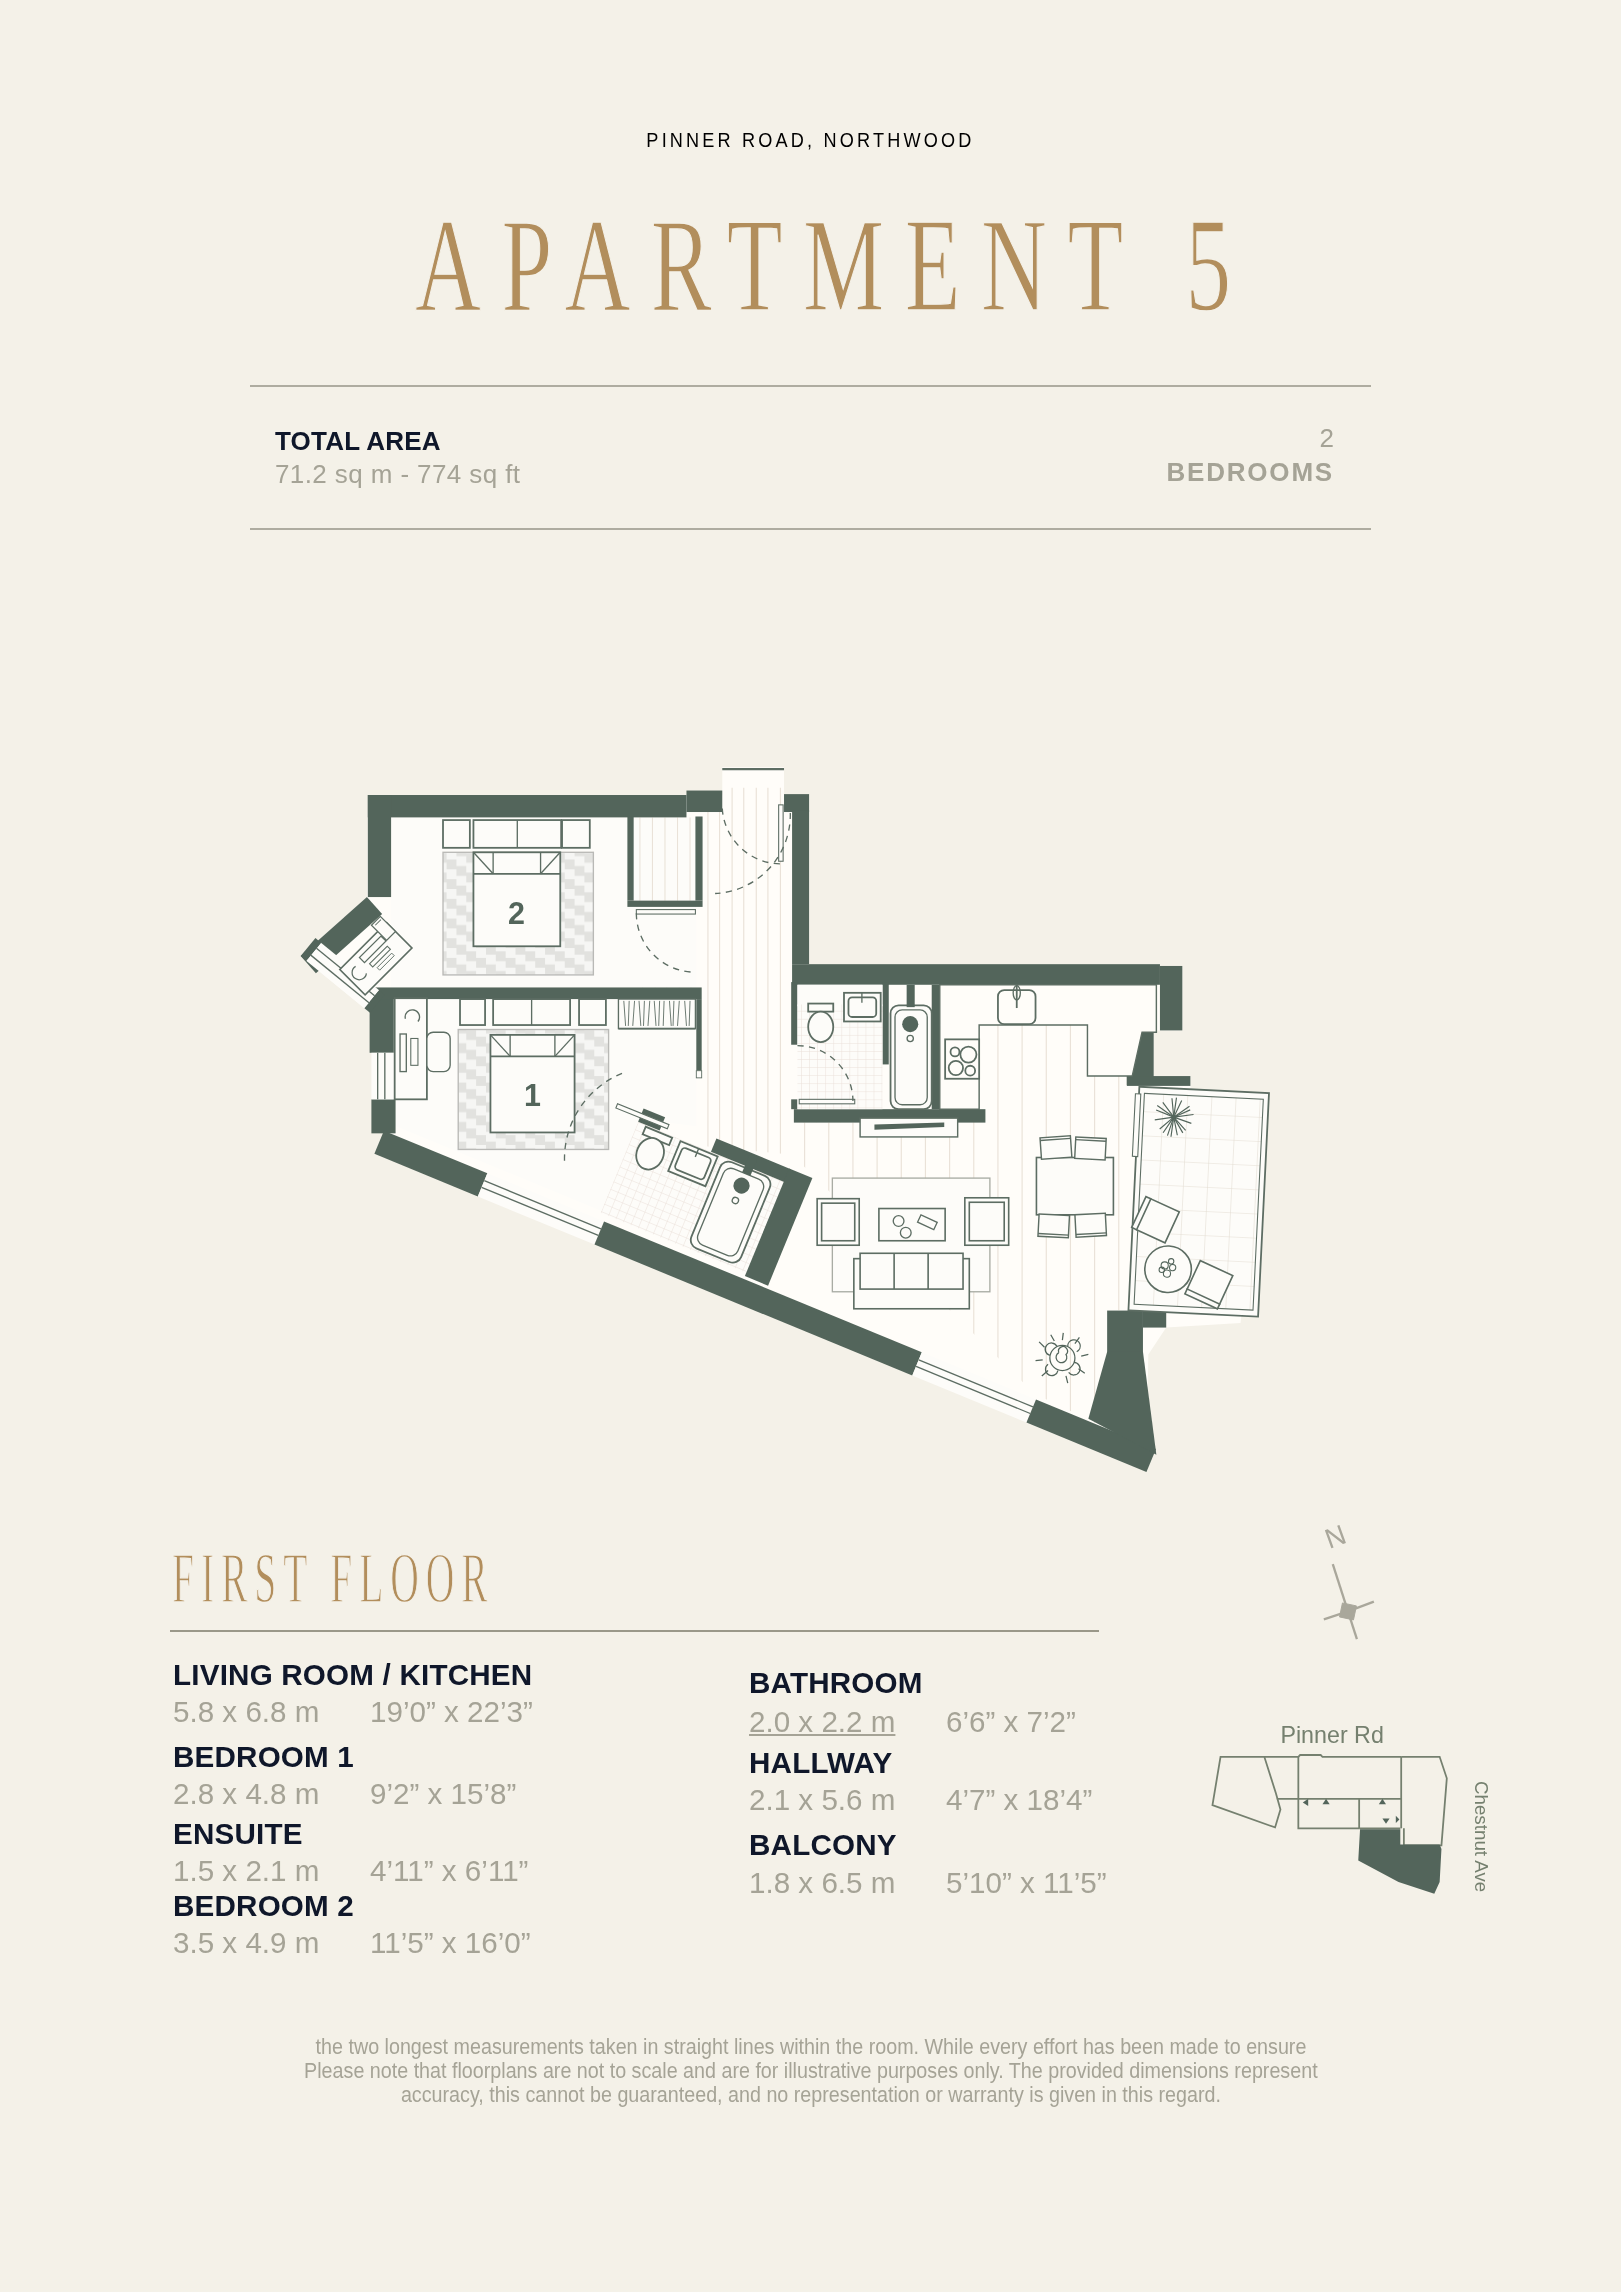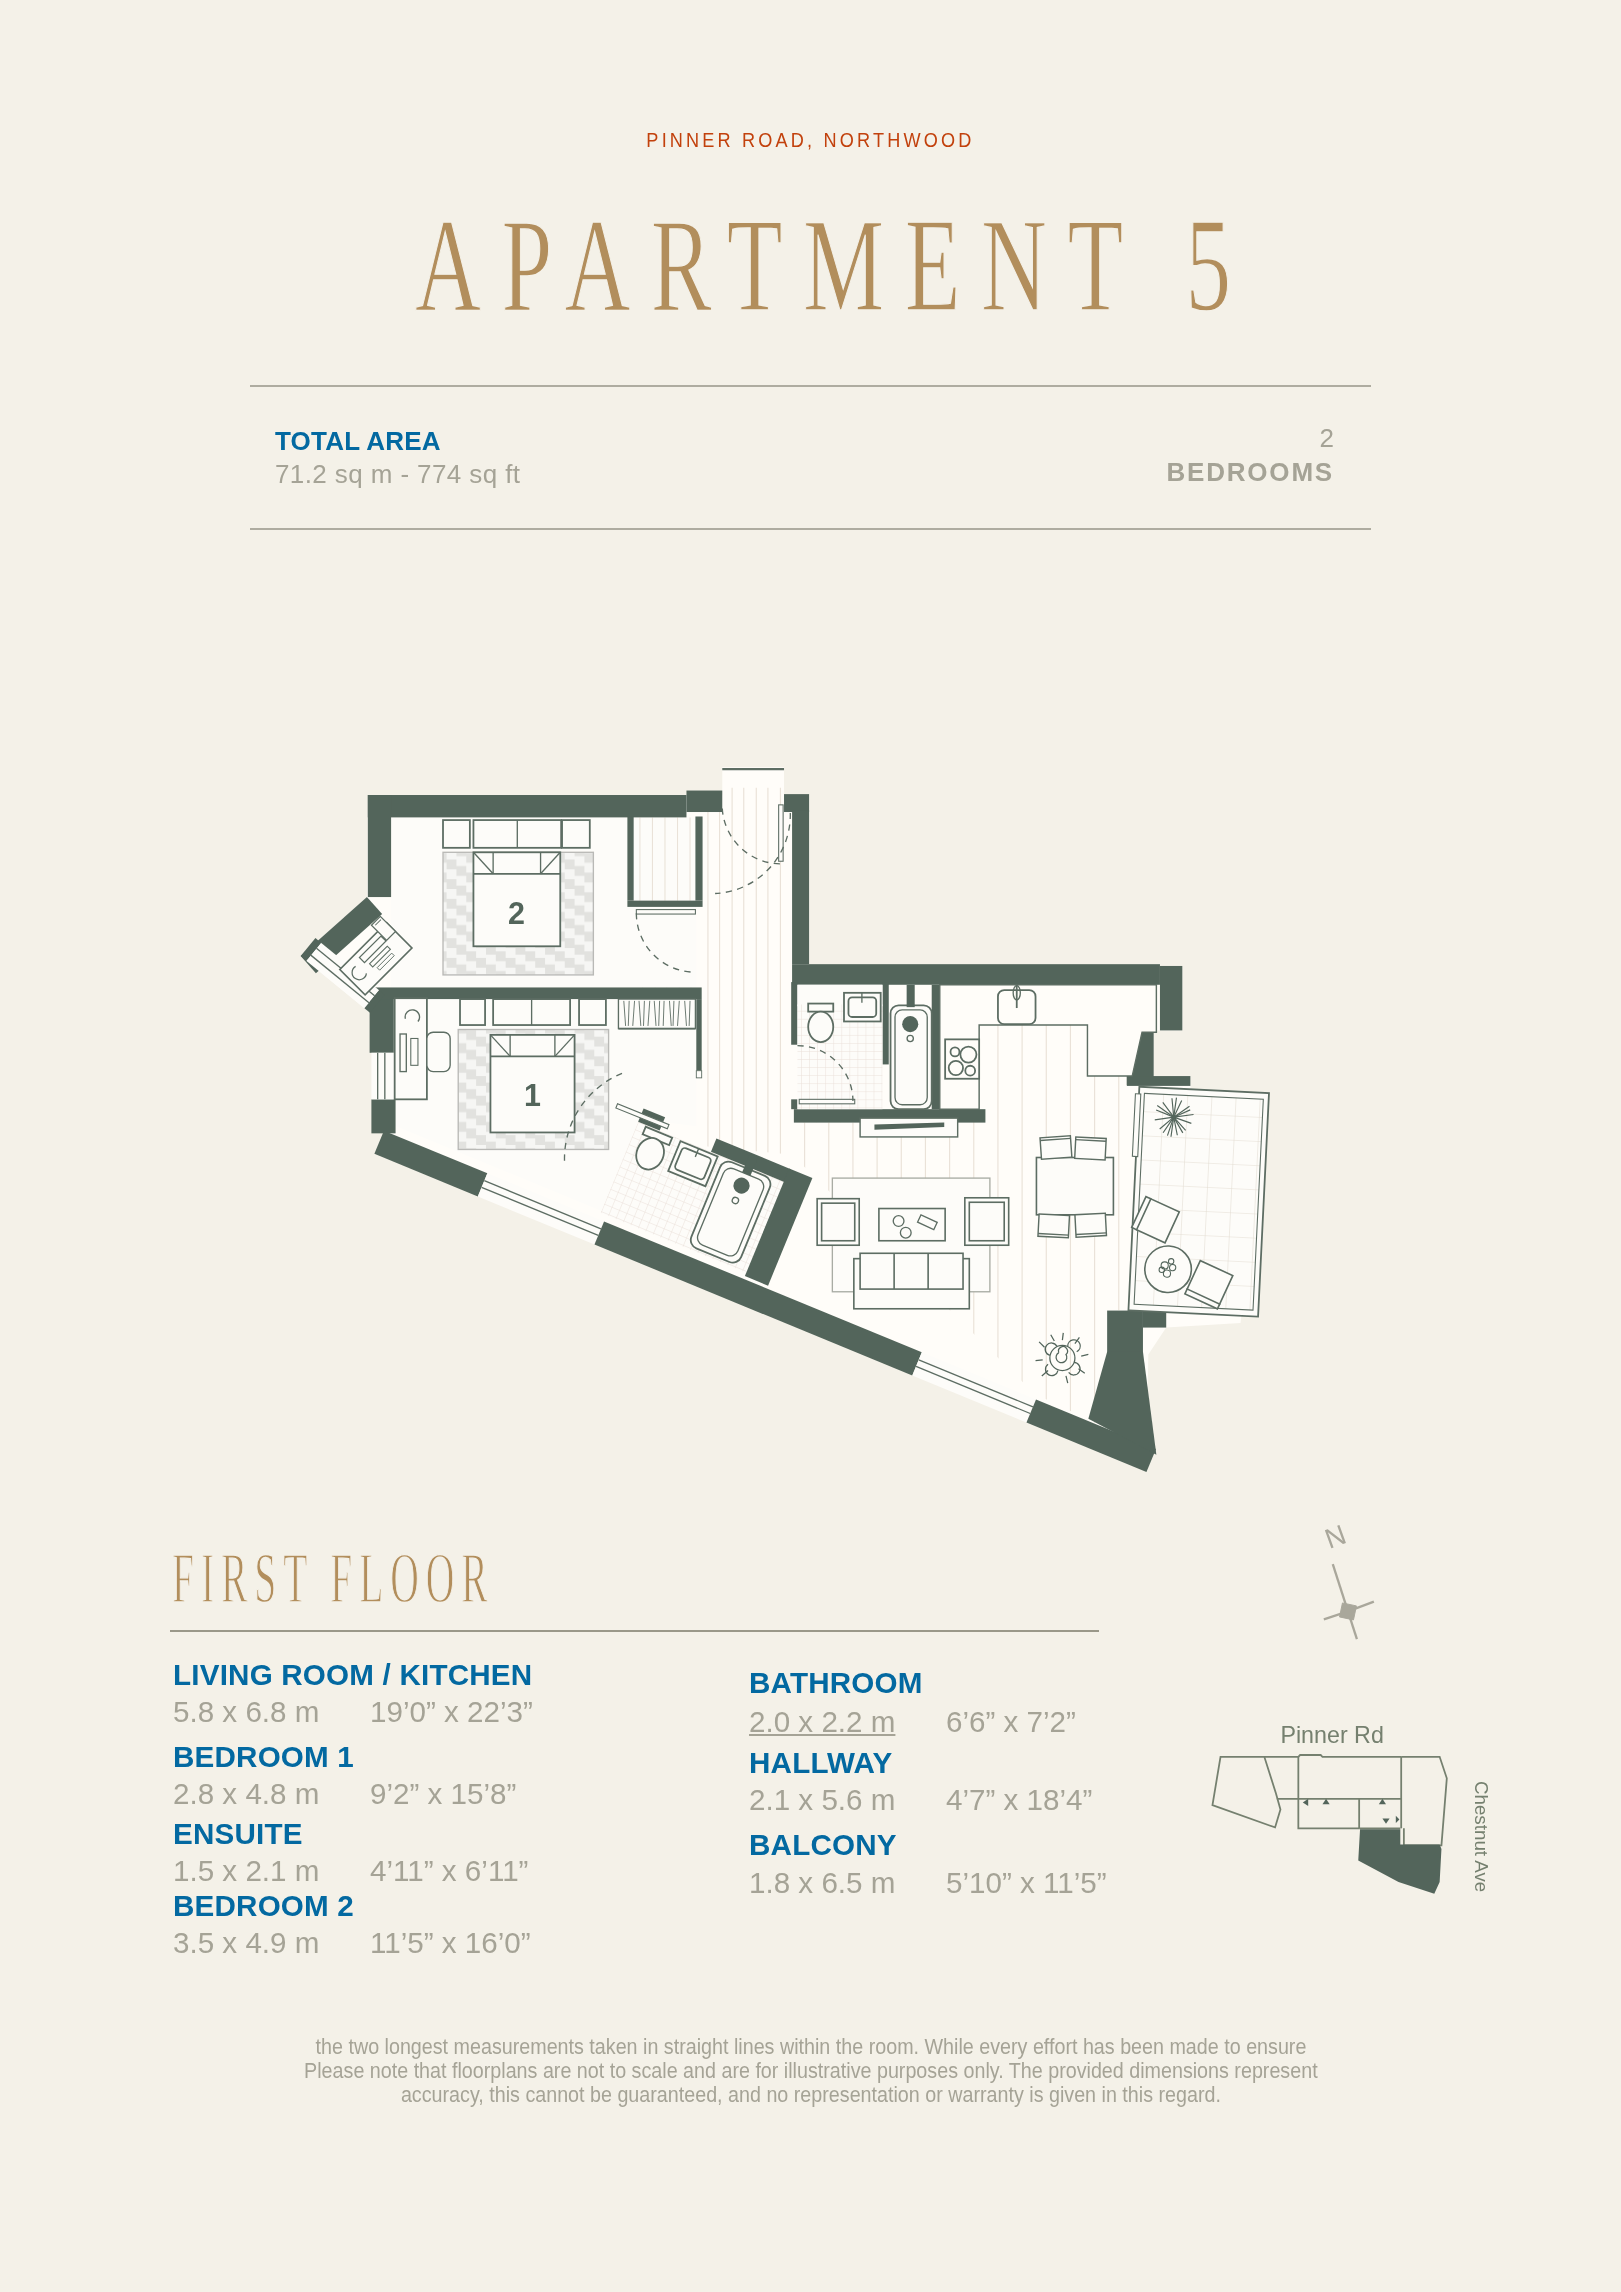--- a/index.html
+++ b/index.html
@@ -1,21 +1,21 @@
 <!DOCTYPE html>
 <html style="font-size:14.3px"><head>
 <meta charset="utf-8">
 <style>
   html,body{margin:0;padding:0;}
   body{width:1621px;height:2293px;position:relative;background:#f4f1e8;
        font-family:"Liberation Sans",sans-serif;overflow:hidden;}
   .abs{position:absolute;}
-  .gold{color:#c2410c;}
+  .gold{color:#000000;}
   .serifhead{font-family:"Liberation Serif",serif;font-weight:400;color:#b28e5c;white-space:nowrap;-webkit-text-stroke:1.4px #f4f1e8;}
-  .grey1{color:#0369a1;}
+  .grey1{color:#0f172a;}
   .grey2{color:#a5a396;}
   .rule{position:absolute;height:1.8px;background:#aeaca0;}
 </style>
 </head>
 <body>
 
 <div class="abs gold" style="left:0;top:128px;width:1621px;text-align:center;font-size:20.6px;letter-spacing:3.6px;font-weight:400;"><span style="display:inline-block;transform:scaleX(0.88);transform-origin:center;">PINNER ROAD, NORTHWOOD</span></div>
 
 <div class="abs" style="left:23px;top:188px;width:1621px;text-align:center;"><span id="title" class="serifhead" style="display:inline-block;font-size:134px;letter-spacing:30px;transform:scaleX(0.682);transform-origin:center;">APARTMENT 5</span></div>
 

